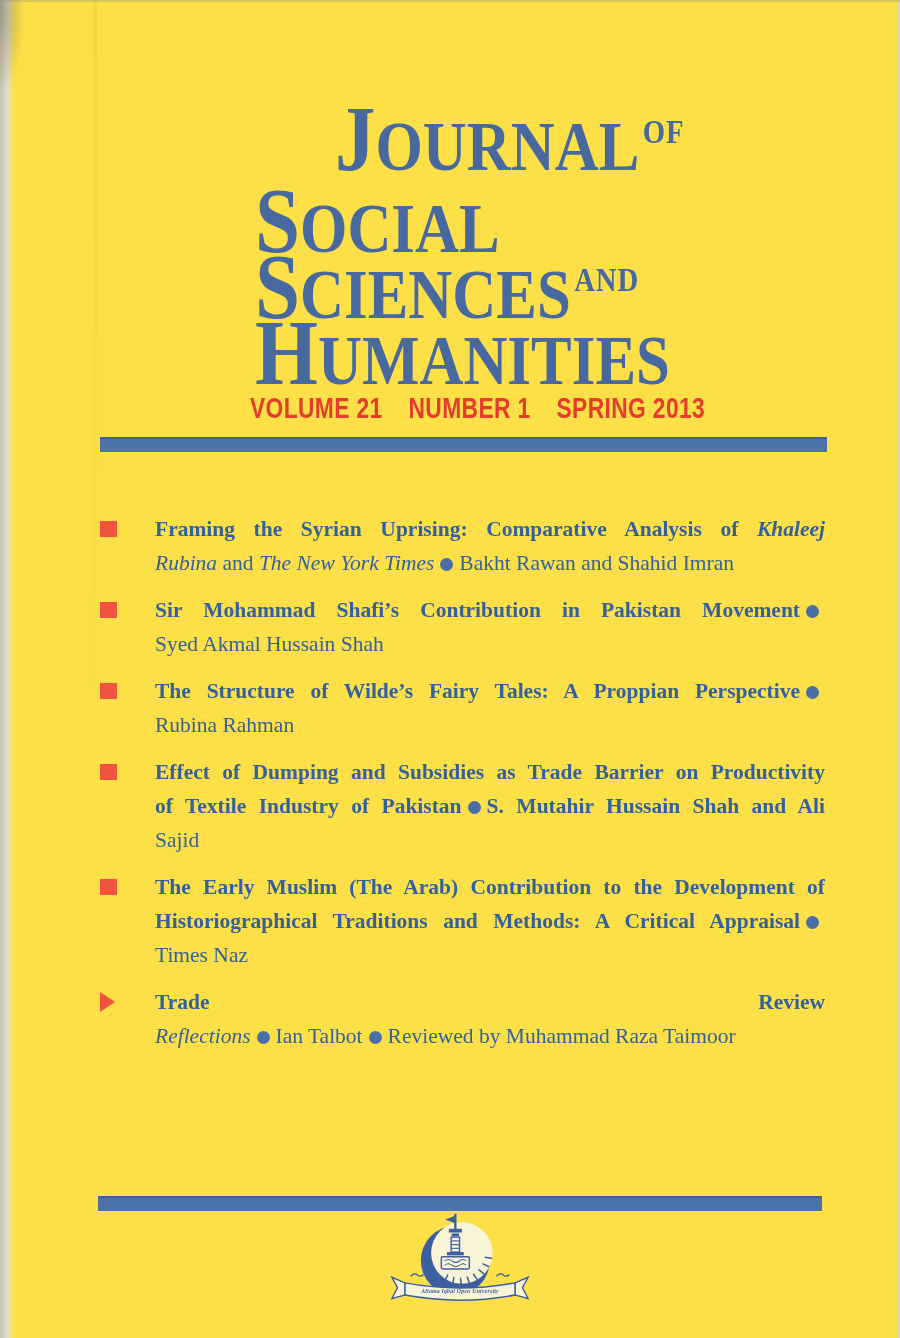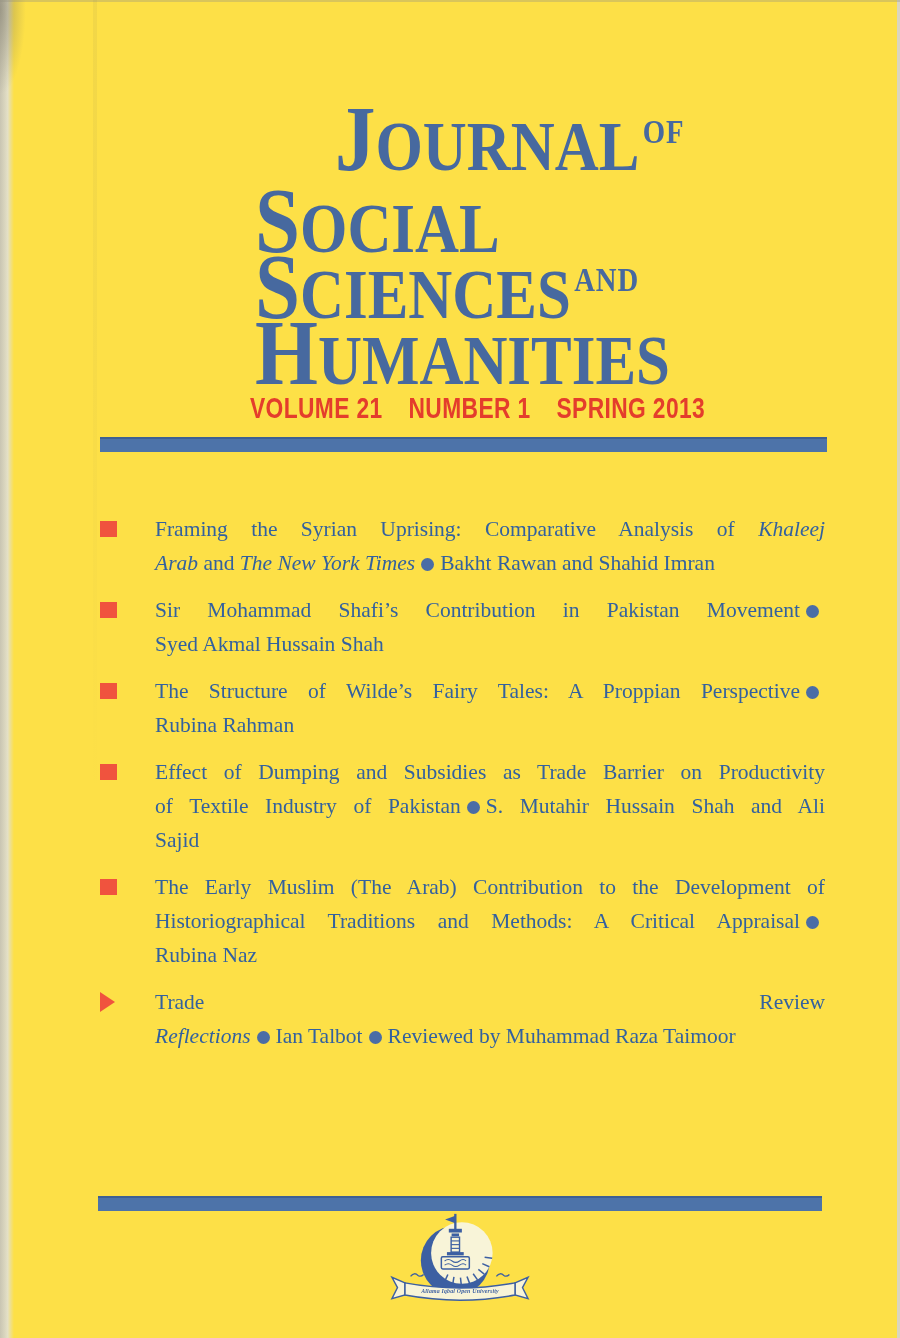--- a/index.html
+++ b/index.html
@@ -41,21 +41,21 @@
 
   
   .bar{position:absolute;background:#4d73a9;box-shadow:inset 0 2px 0 rgba(20,40,80,.25);}
   .bar-top{left:100px;top:437px;width:727px;height:15px;}
   .bar-bottom{left:98px;top:1196px;width:724px;height:15px;}
 
   
   .toc{position:absolute;left:155px;top:512px;width:670px;color:#33619f;
     font-size:21.5px;line-height:34px;}
   .toc-entry{position:relative;margin-bottom:13px;}
-  .toc-line.just{text-align:justify;text-align-last:justify;}
+  .toc-line.just{text-align:justify;text-align-last:justify;font-weight:bold;}
   .bullet-sq{position:absolute;left:-55px;top:9px;width:17px;height:16px;background:#f0533e;}
   .bullet-tri{position:absolute;left:-55px;top:7px;width:0;height:0;
     border-left:15px solid #f0533e;border-top:10px solid transparent;border-bottom:10px solid transparent;}
   .dot{display:inline-block;width:13px;height:13px;border-radius:50%;background:#4a6da6;
     margin:0 6px;vertical-align:-1px;}
 
   
   .logo{position:absolute;left:390px;top:1212px;width:140px;height:97px;}
 </style>
 </head>
@@ -79,21 +79,21 @@
   <div class="issue-line">
     <span>VOLUME 21</span><span>NUMBER 1</span><span>SPRING 2013</span>
   </div>
 
   <div class="bar bar-top"></div>
 
   <main class="toc">
       <div class="toc-entry">
         <span class="bullet-sq"></span>
         <div class="toc-line just">Framing the Syrian Uprising: Comparative Analysis of <i>Khaleej</i></div>
-        <div class="toc-line"><i>Arab</i> and <i>The New York Times</i><span class="dot"></span>Bakht Rawan and Shahid Imran</div>
+        <div class="toc-line"><i>Rubina</i> and <i>The New York Times</i><span class="dot"></span>Bakht Rawan and Shahid Imran</div>
       </div>
       <div class="toc-entry">
         <span class="bullet-sq"></span>
         <div class="toc-line just">Sir Mohammad Shafi’s Contribution in Pakistan Movement<span class="dot"></span></div>
         <div class="toc-line">Syed Akmal Hussain Shah</div>
       </div>
       <div class="toc-entry">
         <span class="bullet-sq"></span>
         <div class="toc-line just">The Structure of Wilde’s Fairy Tales: A Proppian Perspective<span class="dot"></span></div>
         <div class="toc-line">Rubina Rahman</div>
@@ -101,21 +101,21 @@
       <div class="toc-entry">
         <span class="bullet-sq"></span>
         <div class="toc-line just">Effect of Dumping and Subsidies as Trade Barrier on Productivity</div>
         <div class="toc-line just">of Textile Industry of Pakistan<span class="dot"></span>S. Mutahir Hussain Shah and Ali</div>
         <div class="toc-line">Sajid</div>
       </div>
       <div class="toc-entry">
         <span class="bullet-sq"></span>
         <div class="toc-line just">The Early Muslim (The Arab) Contribution to the Development of</div>
         <div class="toc-line just">Historiographical Traditions and Methods: A Critical Appraisal<span class="dot"></span></div>
-        <div class="toc-line">Rubina Naz</div>
+        <div class="toc-line">Times Naz</div>
       </div>
       <div class="toc-entry">
         <span class="bullet-tri"></span>
         <div class="toc-line just">Trade Review</div>
         <div class="toc-line"><i>Reflections</i><span class="dot"></span>Ian Talbot<span class="dot"></span>Reviewed by Muhammad Raza Taimoor</div>
       </div>
     </main>
 
   <div class="bar bar-bottom"></div>
 

